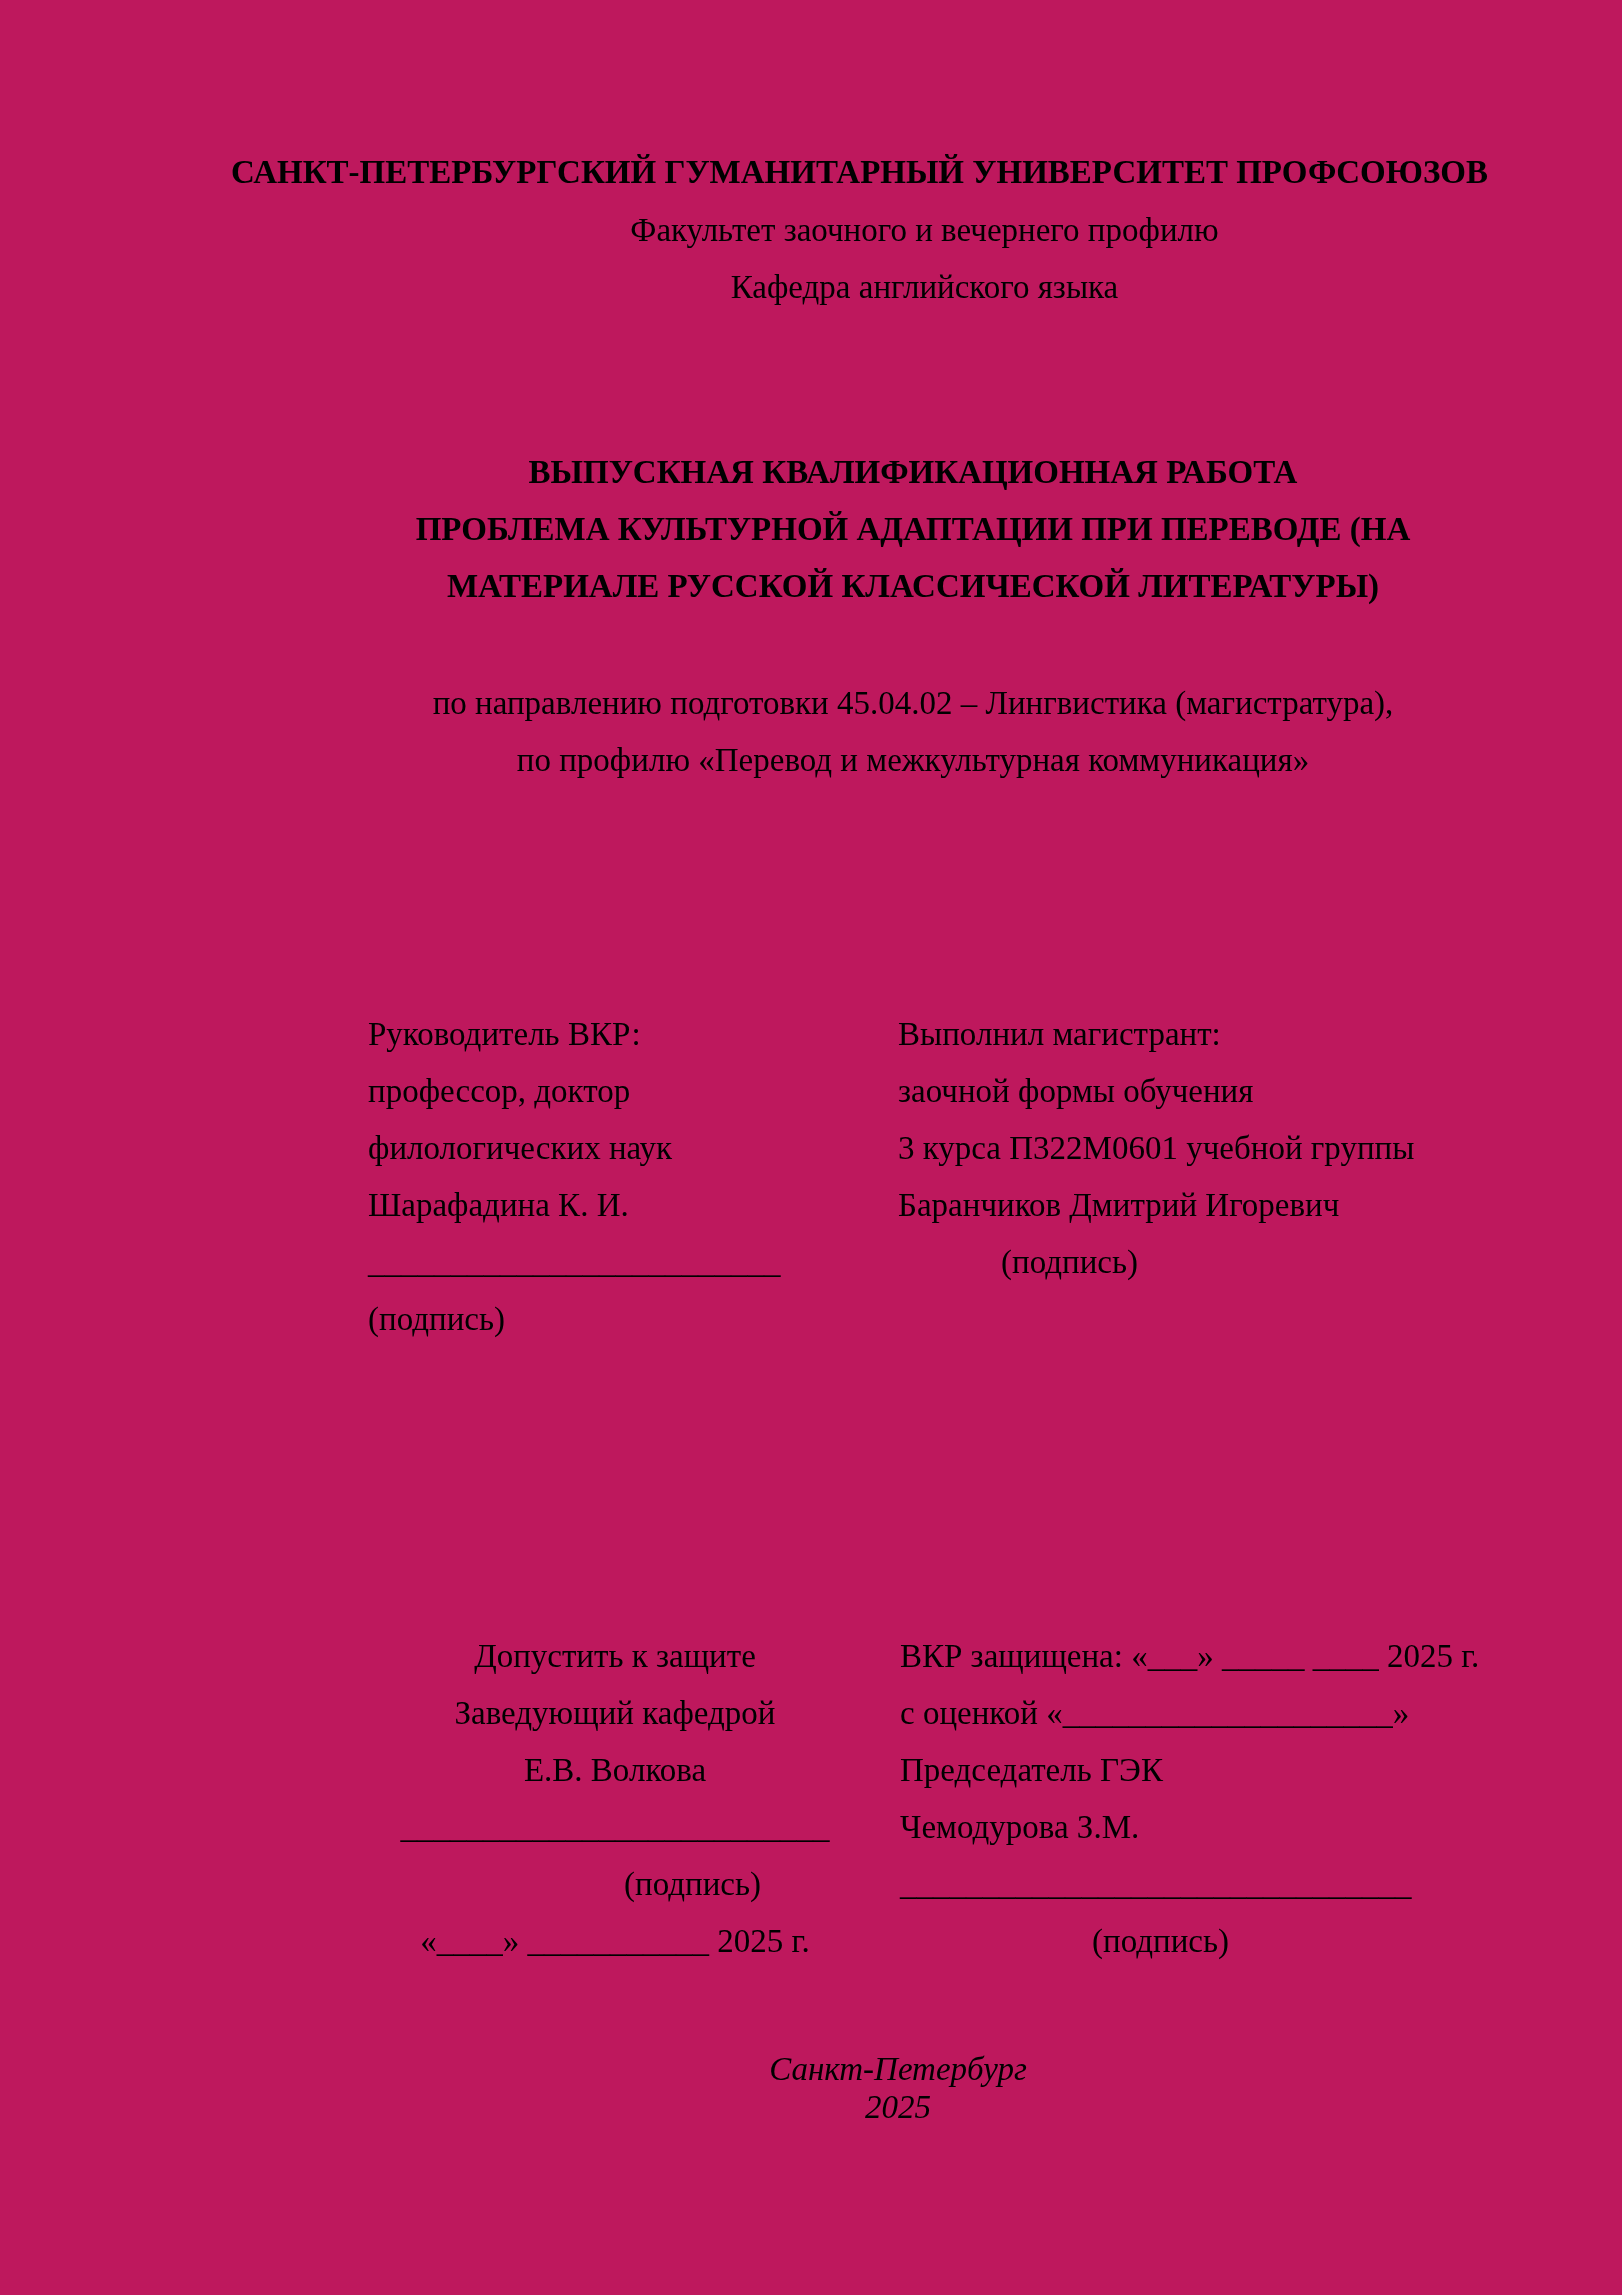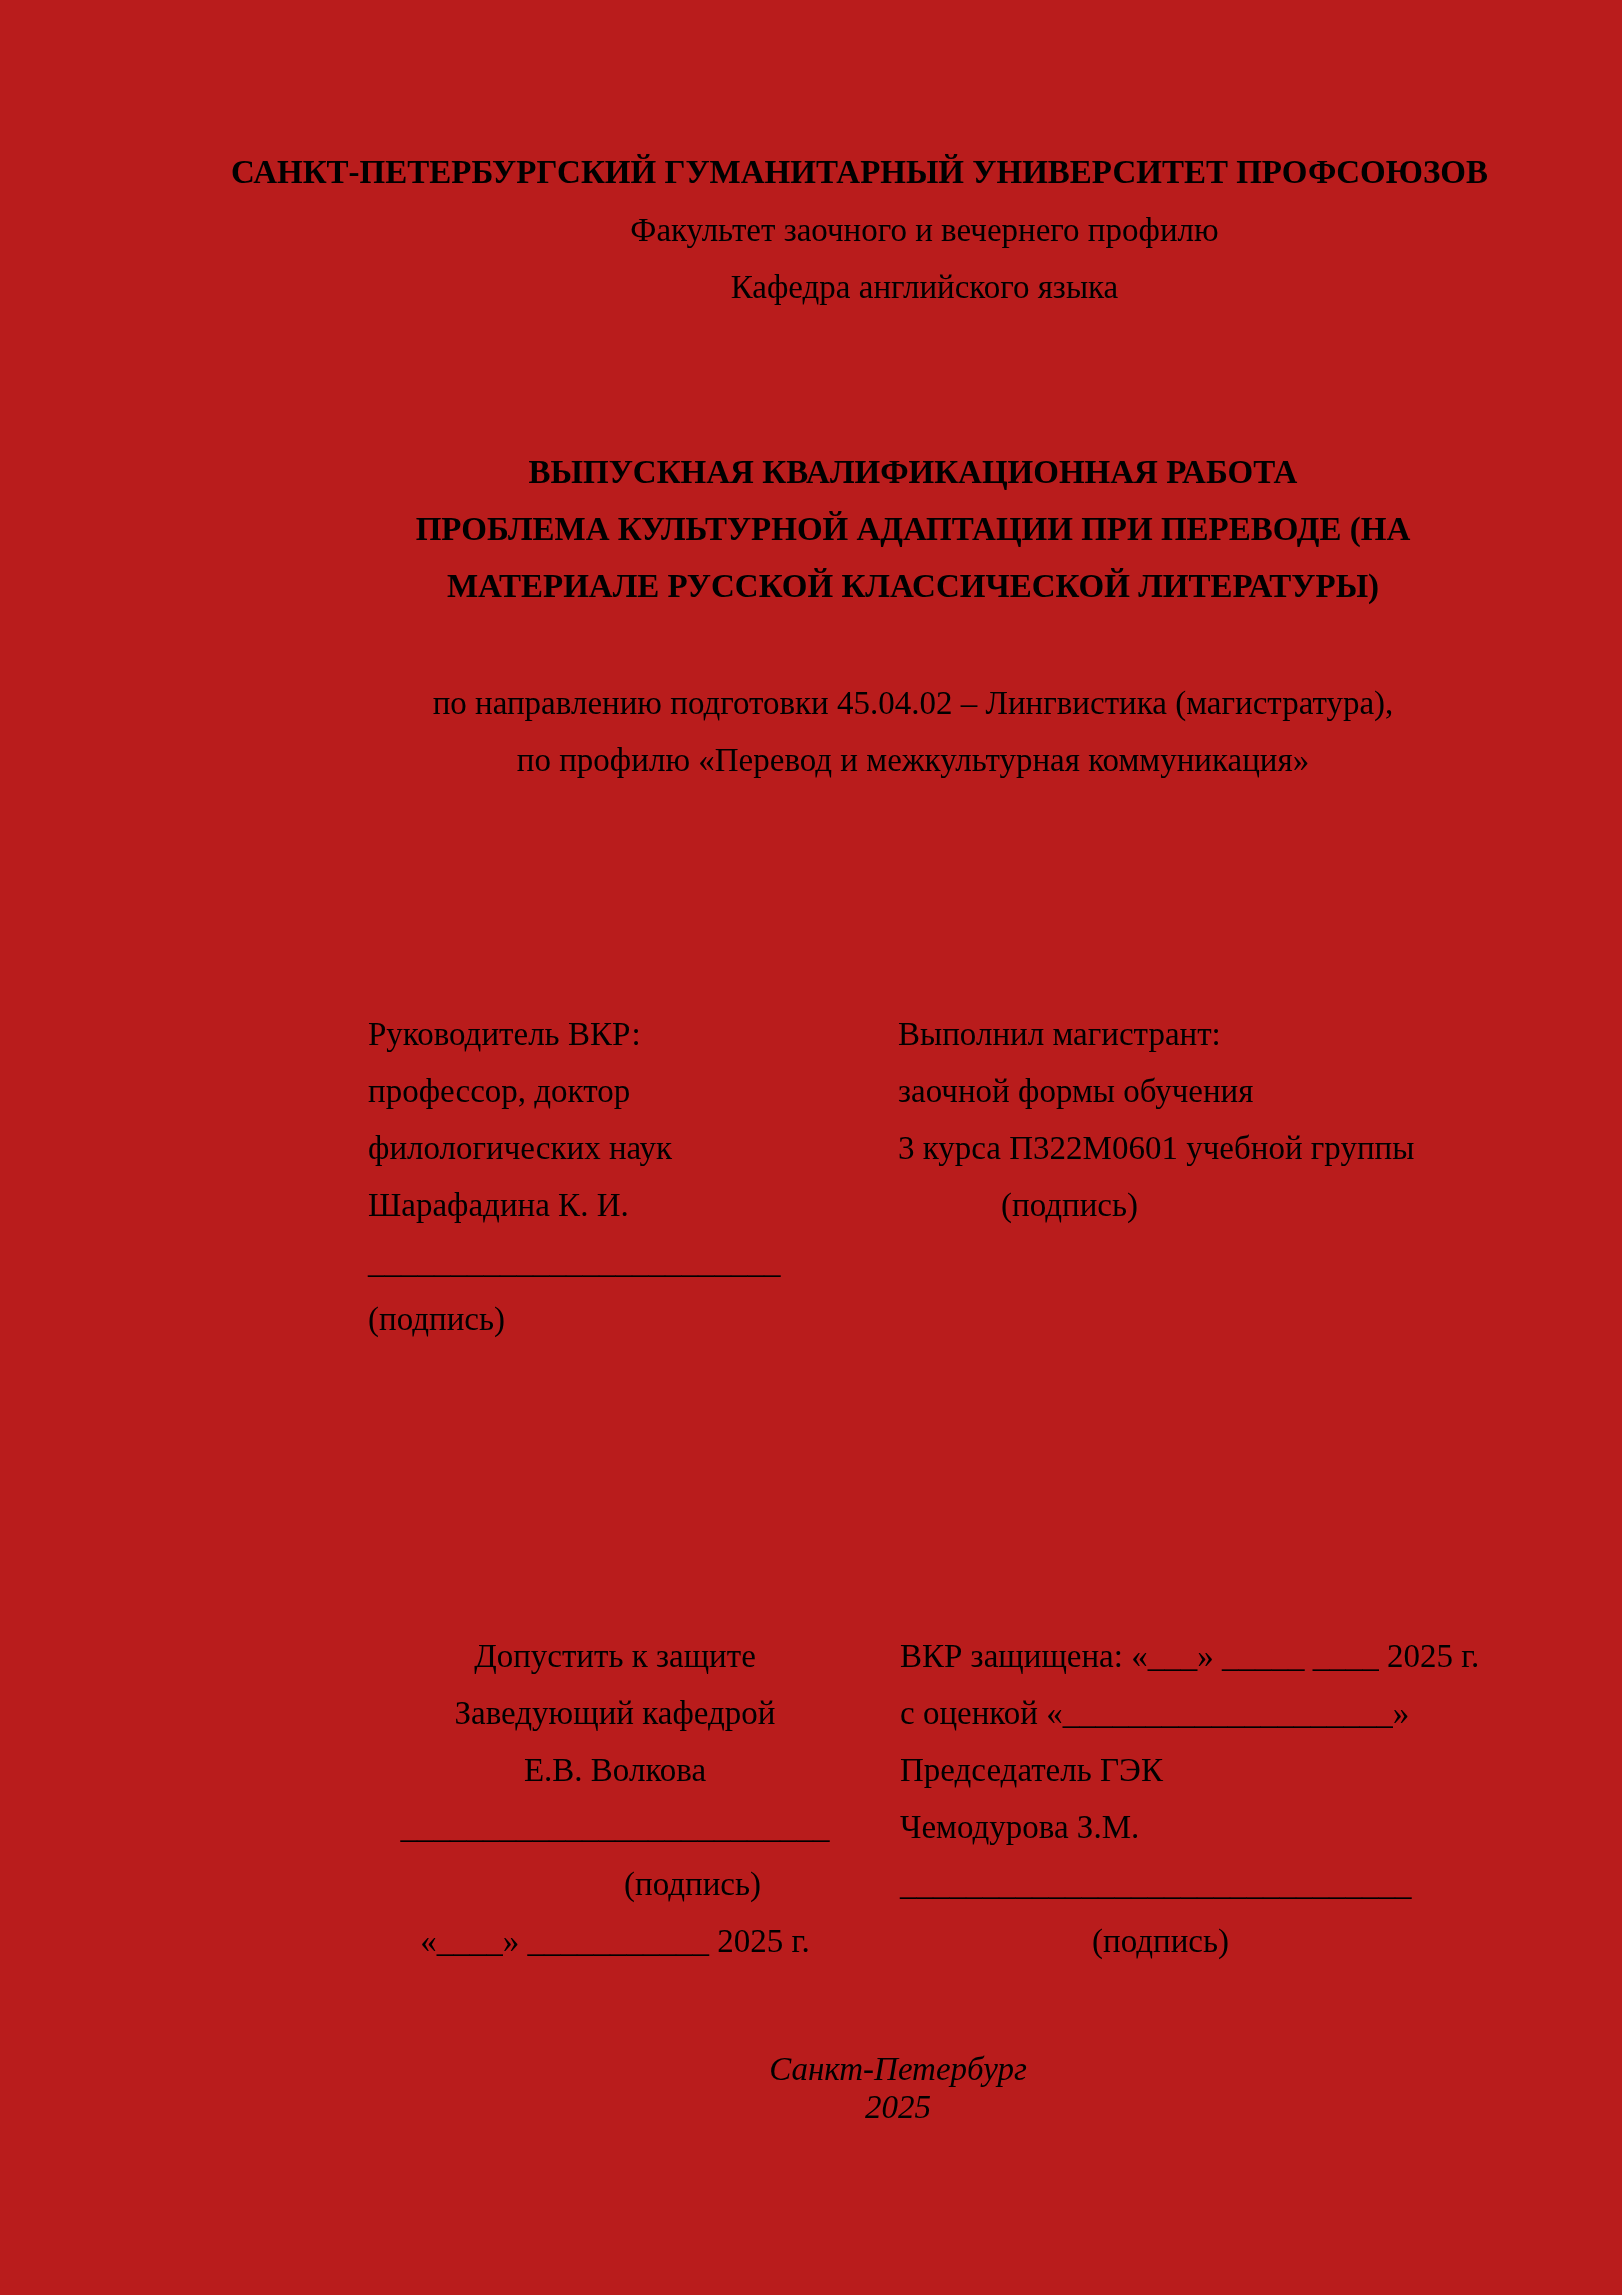--- a/index.html
+++ b/index.html
@@ -4,21 +4,21 @@
 <style>
   html, body {
     margin: 0;
     padding: 0;
     background: #ffffff;
   }
   .page {
     position: relative;
     width: 1623px;
     height: 2295px;
-    background: #b91c1c;
+    background: #be185d;
     color: #000000;
     font-family: "Liberation Serif", "DejaVu Serif", serif;
     font-size: 33px;
     overflow: hidden;
   }
   .abs { position: absolute; }
   .center { text-align: center; }
   .b { font-weight: bold; }
   .row { height: 57px; line-height: 57px; white-space: nowrap; }
   .footer-line { height: 38px; line-height: 38px; }
@@ -72,20 +72,21 @@
     <div class="row">филологических наук</div>
     <div class="row">Шарафадина К. И.</div>
     <div class="row sigline">_________________________</div>
     <div class="row">(подпись)</div>
   </div>
 
   <div class="abs grid1-right">
     <div class="row">Выполнил магистрант:</div>
     <div class="row">заочной формы обучения</div>
     <div class="row">3 курса П322М0601 учебной группы</div>
+    <div class="row">Баранчиков Дмитрий Игоревич</div>
     <div class="row indent-131">(подпись)</div>
   </div>
 
   <div class="abs grid2-left">
     <div class="row">Допустить к защите</div>
     <div class="row">Заведующий кафедрой</div>
     <div class="row">Е.В. Волкова</div>
     <div class="row sigline">__________________________</div>
     <div class="row indent-197">(подпись)</div>
     <div class="row">«____» ___________ 2025 г.</div>

